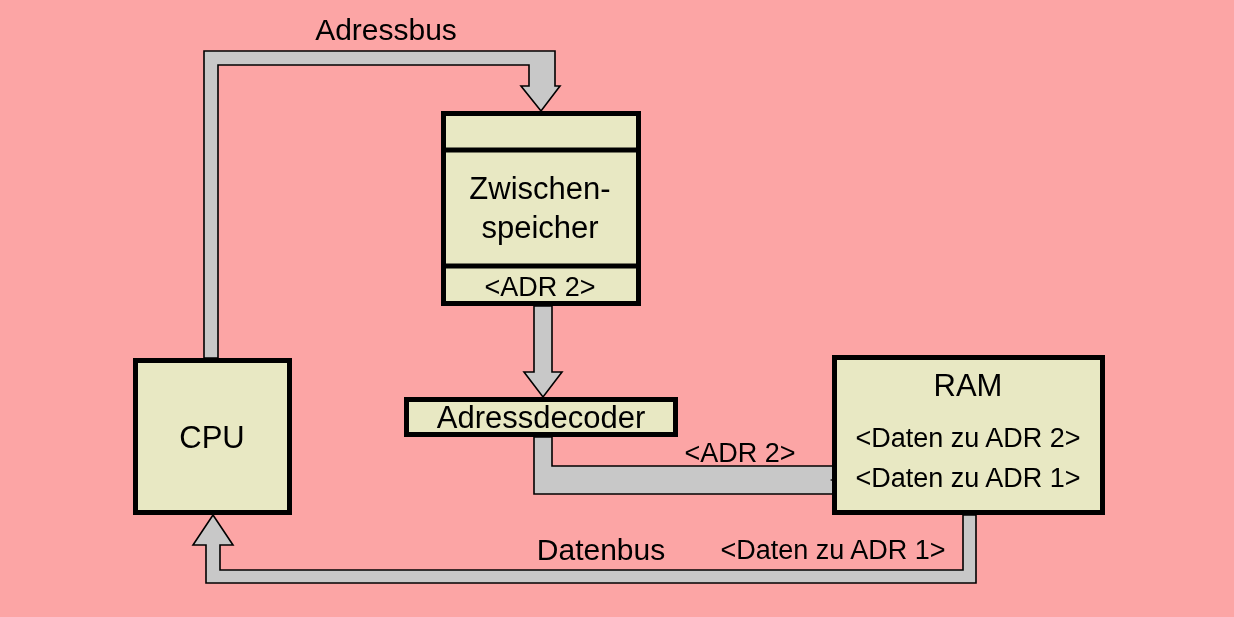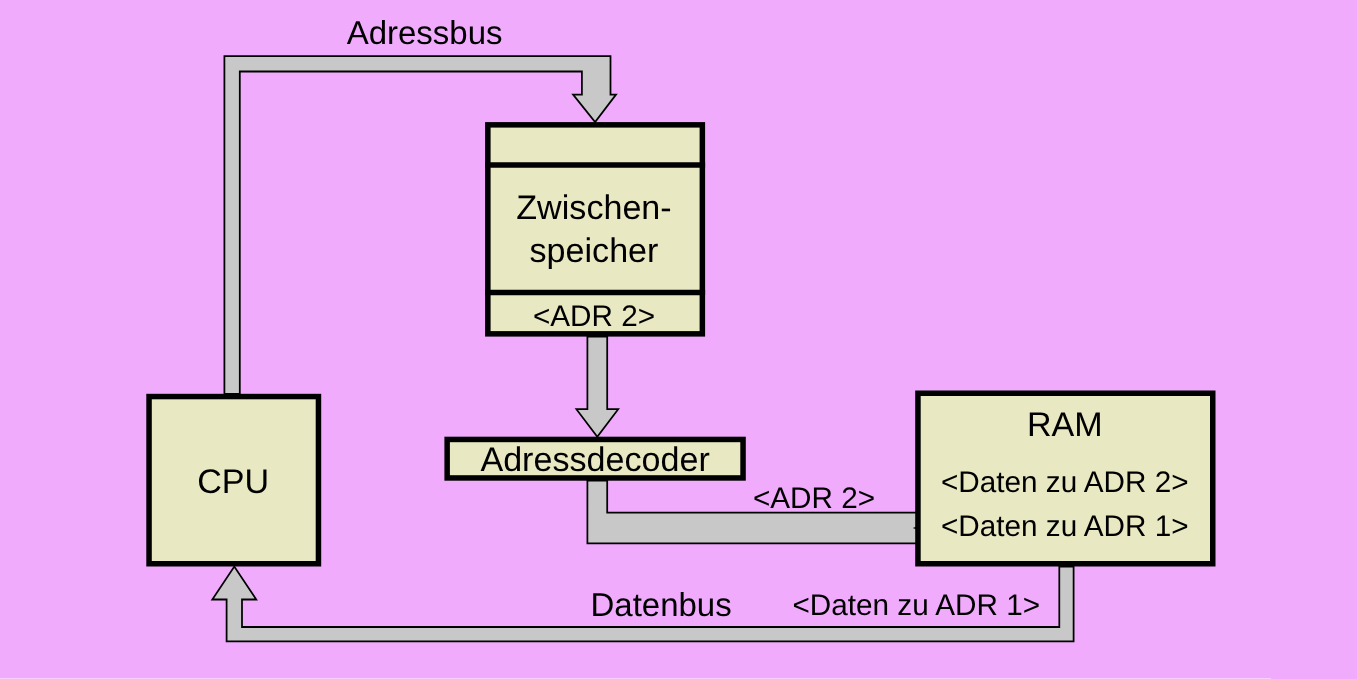--- a/index.html
+++ b/index.html
@@ -4,21 +4,21 @@
 <style>
   html, body {
     margin: 0;
     padding: 0;
     background: #ffffff;
   }
   #diagram-root {
     position: relative;
     width: 1234px;
     height: 617px;
-    background: #f0abfc;
+    background: #fca5a5;
     font-family: "Liberation Sans", sans-serif;
     overflow: hidden;
   }
   svg#diagram-svg {
     display: block;
     width: 1234px;
     height: 617px;
   }
   .bus-shape {
     fill: #c8c8c8;

